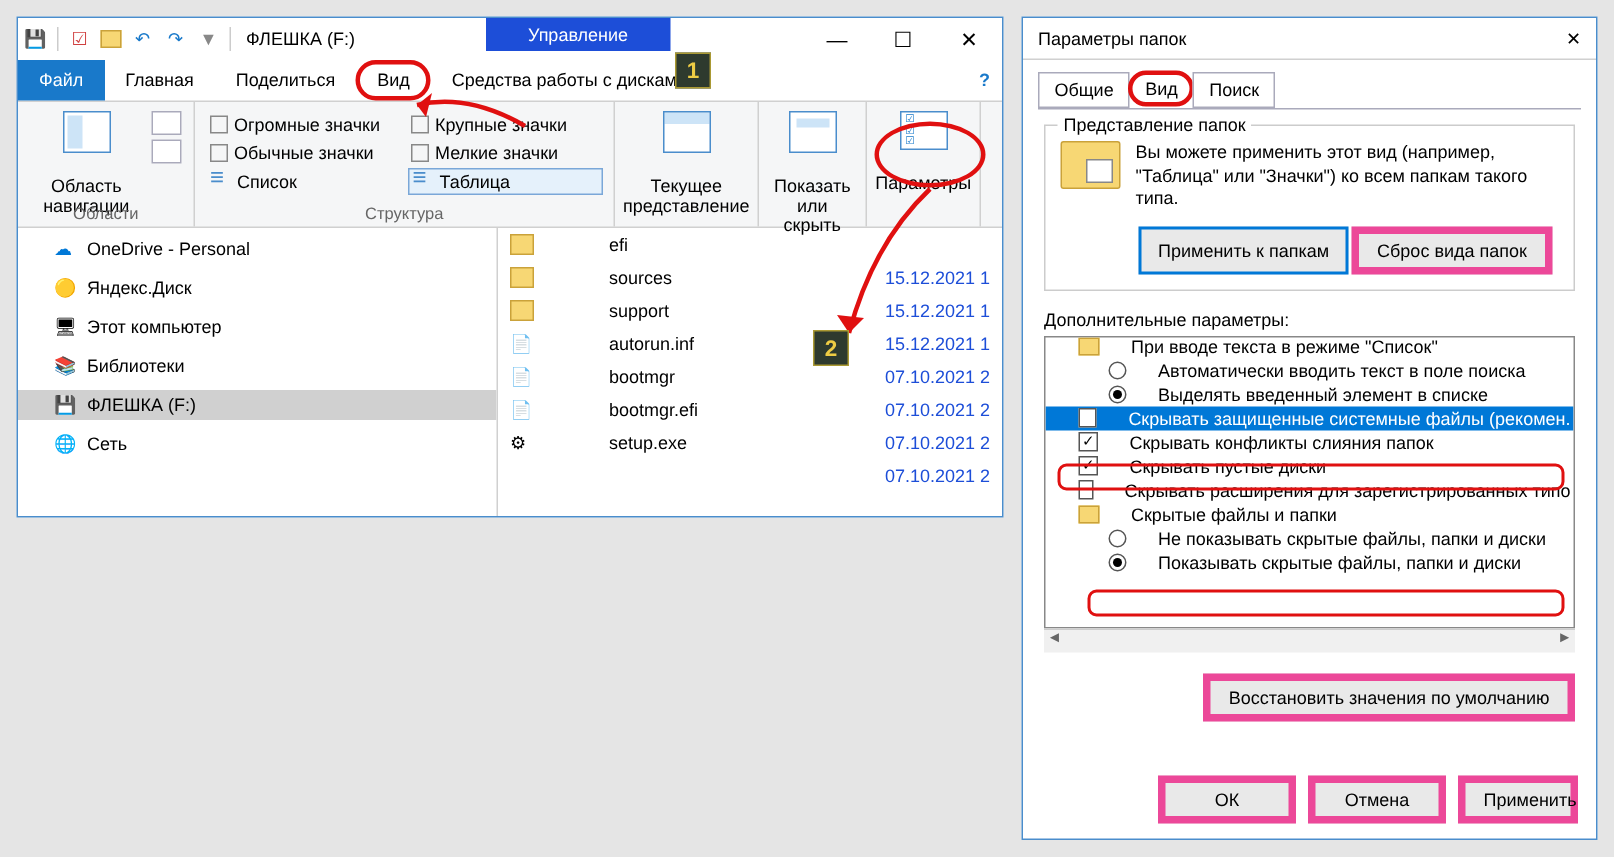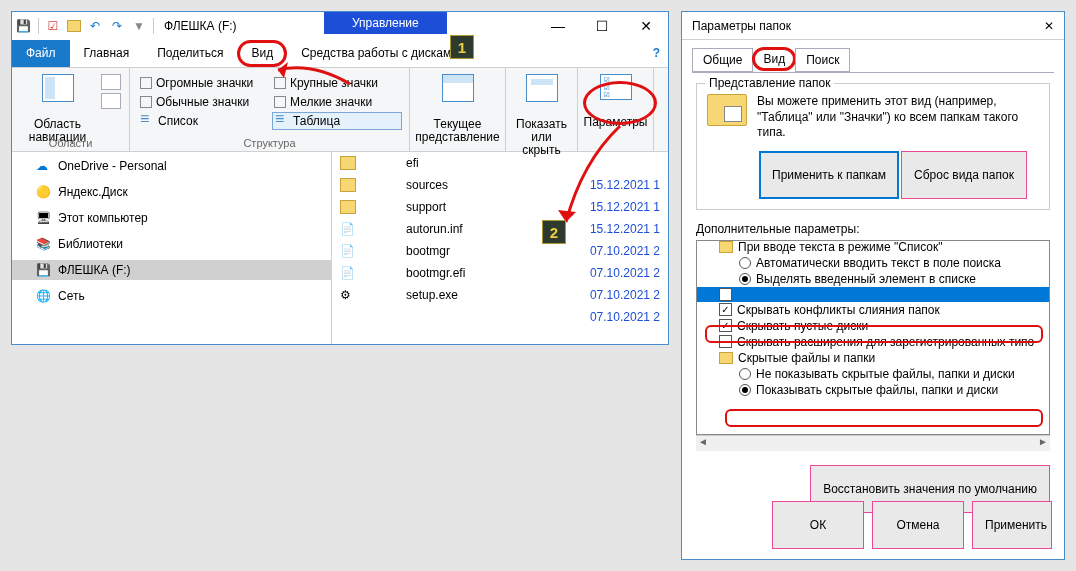--- a/index.html
+++ b/index.html
@@ -74,26 +74,26 @@
 .opt-tab.first { border-bottom:1px solid #aab; top:0; }
 .opt-tab.sel { border: 3px solid #e01010; border-radius: 14px; padding: 2px 8px; top:-1px; border-bottom:3px solid #e01010; }
 .opt-tab.last { border-bottom:1px solid #aab; top:0; }
 .opt-body { padding: 10px 14px; }
 .groupbox { border: 1px solid #ccc; padding: 10px 10px 10px 10px; margin-bottom: 12px; position: relative; }
 .groupbox-title { position: absolute; top: -8px; left: 8px; background: #fff; padding: 0 4px; }
 .folder-ico { width: 40px; height: 32px; background: #f7d774; border: 1px solid #caa23a; border-radius: 2px; float:left; margin-right:10px; position:relative; }
 .folder-ico::before { content:""; position:absolute; right:4px; bottom:3px; width:16px; height:14px; background:#fff; border:1px solid #888; }
 .gb-text { font-size: 12px; line-height: 1.3; overflow:hidden; }
 .gb-btns { clear: both; padding-top: 10px; padding-left: 52px; display:flex; gap:2px; }
-.btn { border: 1px solid #ec4899; background: #e9e9e9; padding: 16px 12px; }
+.btn { border: 5px solid #ec4899; background: #e9e9e9; padding: 4px 12px; }
 .btn.focus { border: 2px solid #0078d7; padding: 3px 11px; }
 .adv-label { margin-bottom: 4px; display: block; }
 .tree { border: 1px solid #888; height: 195px; overflow: hidden; background:#fff; position:relative; }
 .tree-inner { position:absolute; left:0; right:0; top:-2px; }
-.titem { display: flex; align-items: center; gap: 5px; padding: 1px 2px 1px 22px; white-space: nowrap; }
+.titem { display: flex; align-items: center; gap: 21px; padding: 1px 2px 1px 22px; white-space: nowrap; }
 .titem.l2 { padding-left: 42px; }
 .titem.hl { background: #0078d7; color: #fff; }
 .ring-item1 { position:absolute; left:8px; top:84px; right:6px; height:18px; border:2px solid #e01010; border-radius:6px; pointer-events:none; }
 .ring-item2 { position:absolute; left:28px; top:168px; right:6px; height:18px; border:2px solid #e01010; border-radius:6px; pointer-events:none; }
 .cbx { width:13px; height:13px; border:1px solid #555; display:inline-block; text-align:center; line-height:11px; font-size:10px; background:#fff; color:#000; }
 .rdo { width:12px; height:12px; border:1px solid #555; border-radius:50%; display:inline-flex; align-items:center; justify-content:center; background:#fff; }
 .rdo.on::after { content:""; width:6px; height:6px; background:#000; border-radius:50%; }
 .scroll-h { height:16px; background:#f0f0f0; border-top:1px solid #ccc; position:relative; }
 .scroll-h::before { content:"◄"; position:absolute; left:2px; top:0; font-size:10px; color:#666; }
 .scroll-h::after { content:"►"; position:absolute; right:2px; top:0; font-size:10px; color:#666; }
@@ -307,20 +307,21 @@
         <div class="titem l2">
             <span class="rdo"></span>
             <span>Автоматически вводить текст в поле поиска</span>
           </div>
         <div class="titem l2">
             <span class="rdo on"></span>
             <span>Выделять введенный элемент в списке</span>
           </div>
         <div class="titem hl">
             <span class="cbx"></span>
+            <span>Скрывать защищенные системные файлы (рекомен.</span>
           </div>
         <div class="titem">
             <span class="cbx">✓</span>
             <span>Скрывать конфликты слияния папок</span>
           </div>
         <div class="titem">
             <span class="cbx">✓</span>
             <span>Скрывать пустые диски</span>
           </div>
         <div class="titem">

